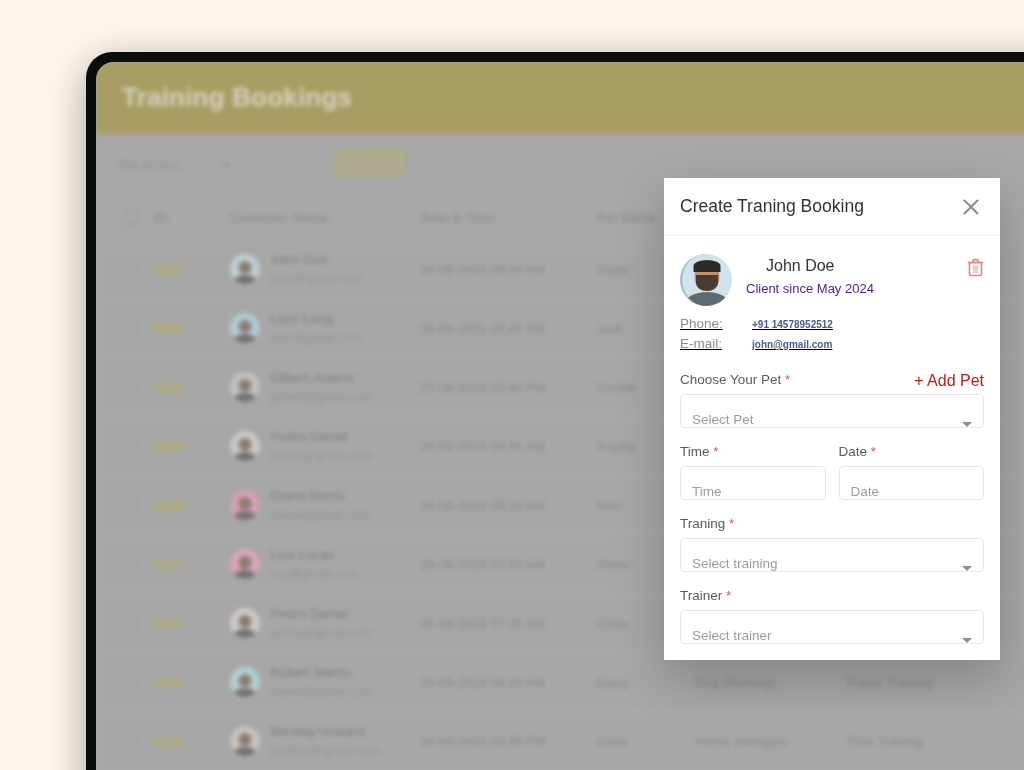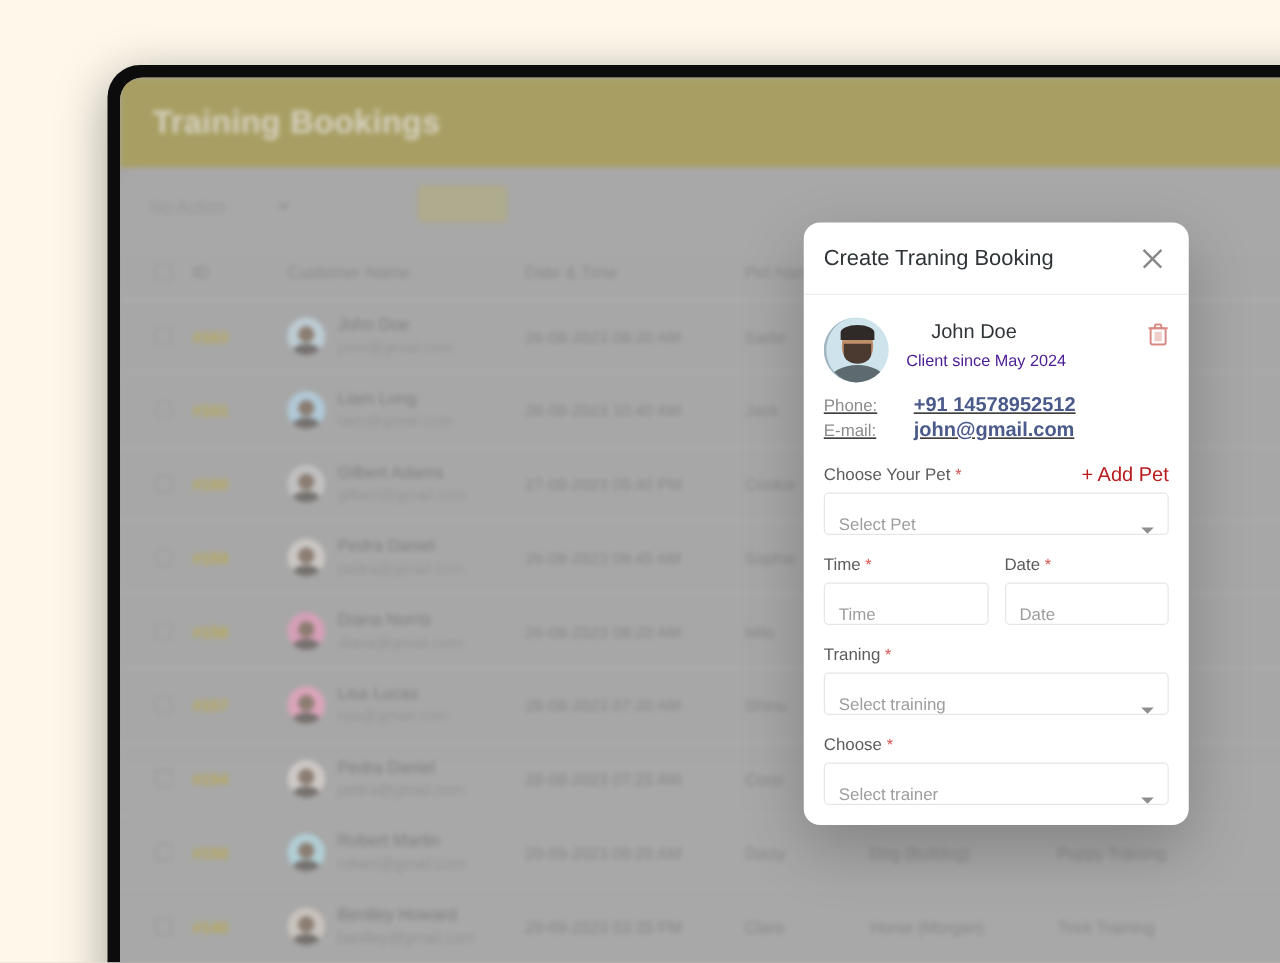--- a/index.html
+++ b/index.html
@@ -194,26 +194,26 @@
     position: absolute;
     left: 0; top: 0;
     width: 980px;
     height: 740px;
     background: rgba(120,120,120,0.18);
   }
 
   
   #create-booking-modal {
     position: absolute;
-    left: 547px;
+    left: 568px;
     top: 116px;
-    width: 308px;
+    width: 336px;
     height: 482px;
     background: #ffffff;
-    border-radius: 13px;
+    border-radius: 1px;
     box-shadow: 0 18px 50px rgba(0,0,0,0.22);
     overflow: hidden;
   }
   #modal-header {
     height: 58px;
     border-bottom: 1px solid #ededed;
     display: flex;
     align-items: center;
     justify-content: space-between;
     padding: 0 18px 0 16px;
@@ -315,21 +315,21 @@
     align-items: baseline;
     height: 20px;
   }
   .contact-label {
     width: 72px;
     flex: none;
     font-size: 13.5px;
     color: #8b8b8b;
   }
   .contact-value {
-    font-size: 16px;
+    font-size: 10px;
     color: #4a5a8a;
     font-weight: 700;
     text-align: center;
   }
 
   .field-group { margin-top: 16px; position: relative; }
   .field-label {
     font-size: 13.5px;
     color: #5c5c5c;
     margin-bottom: 7px;
@@ -645,21 +645,21 @@
             <span class="req">*</span>
           </label>
           <div class="select-box">
             <span>Select training</span>
             <span class="sel-caret"></span>
           </div>
         </div>
 
         <div class="field-group">
           <label class="field-label">
-            <span>Choose</span>
+            <span>Trainer</span>
             <span class="req">*</span>
           </label>
           <div class="select-box">
             <span>Select trainer</span>
             <span class="sel-caret"></span>
           </div>
         </div>
 
       </div>
     </div>

